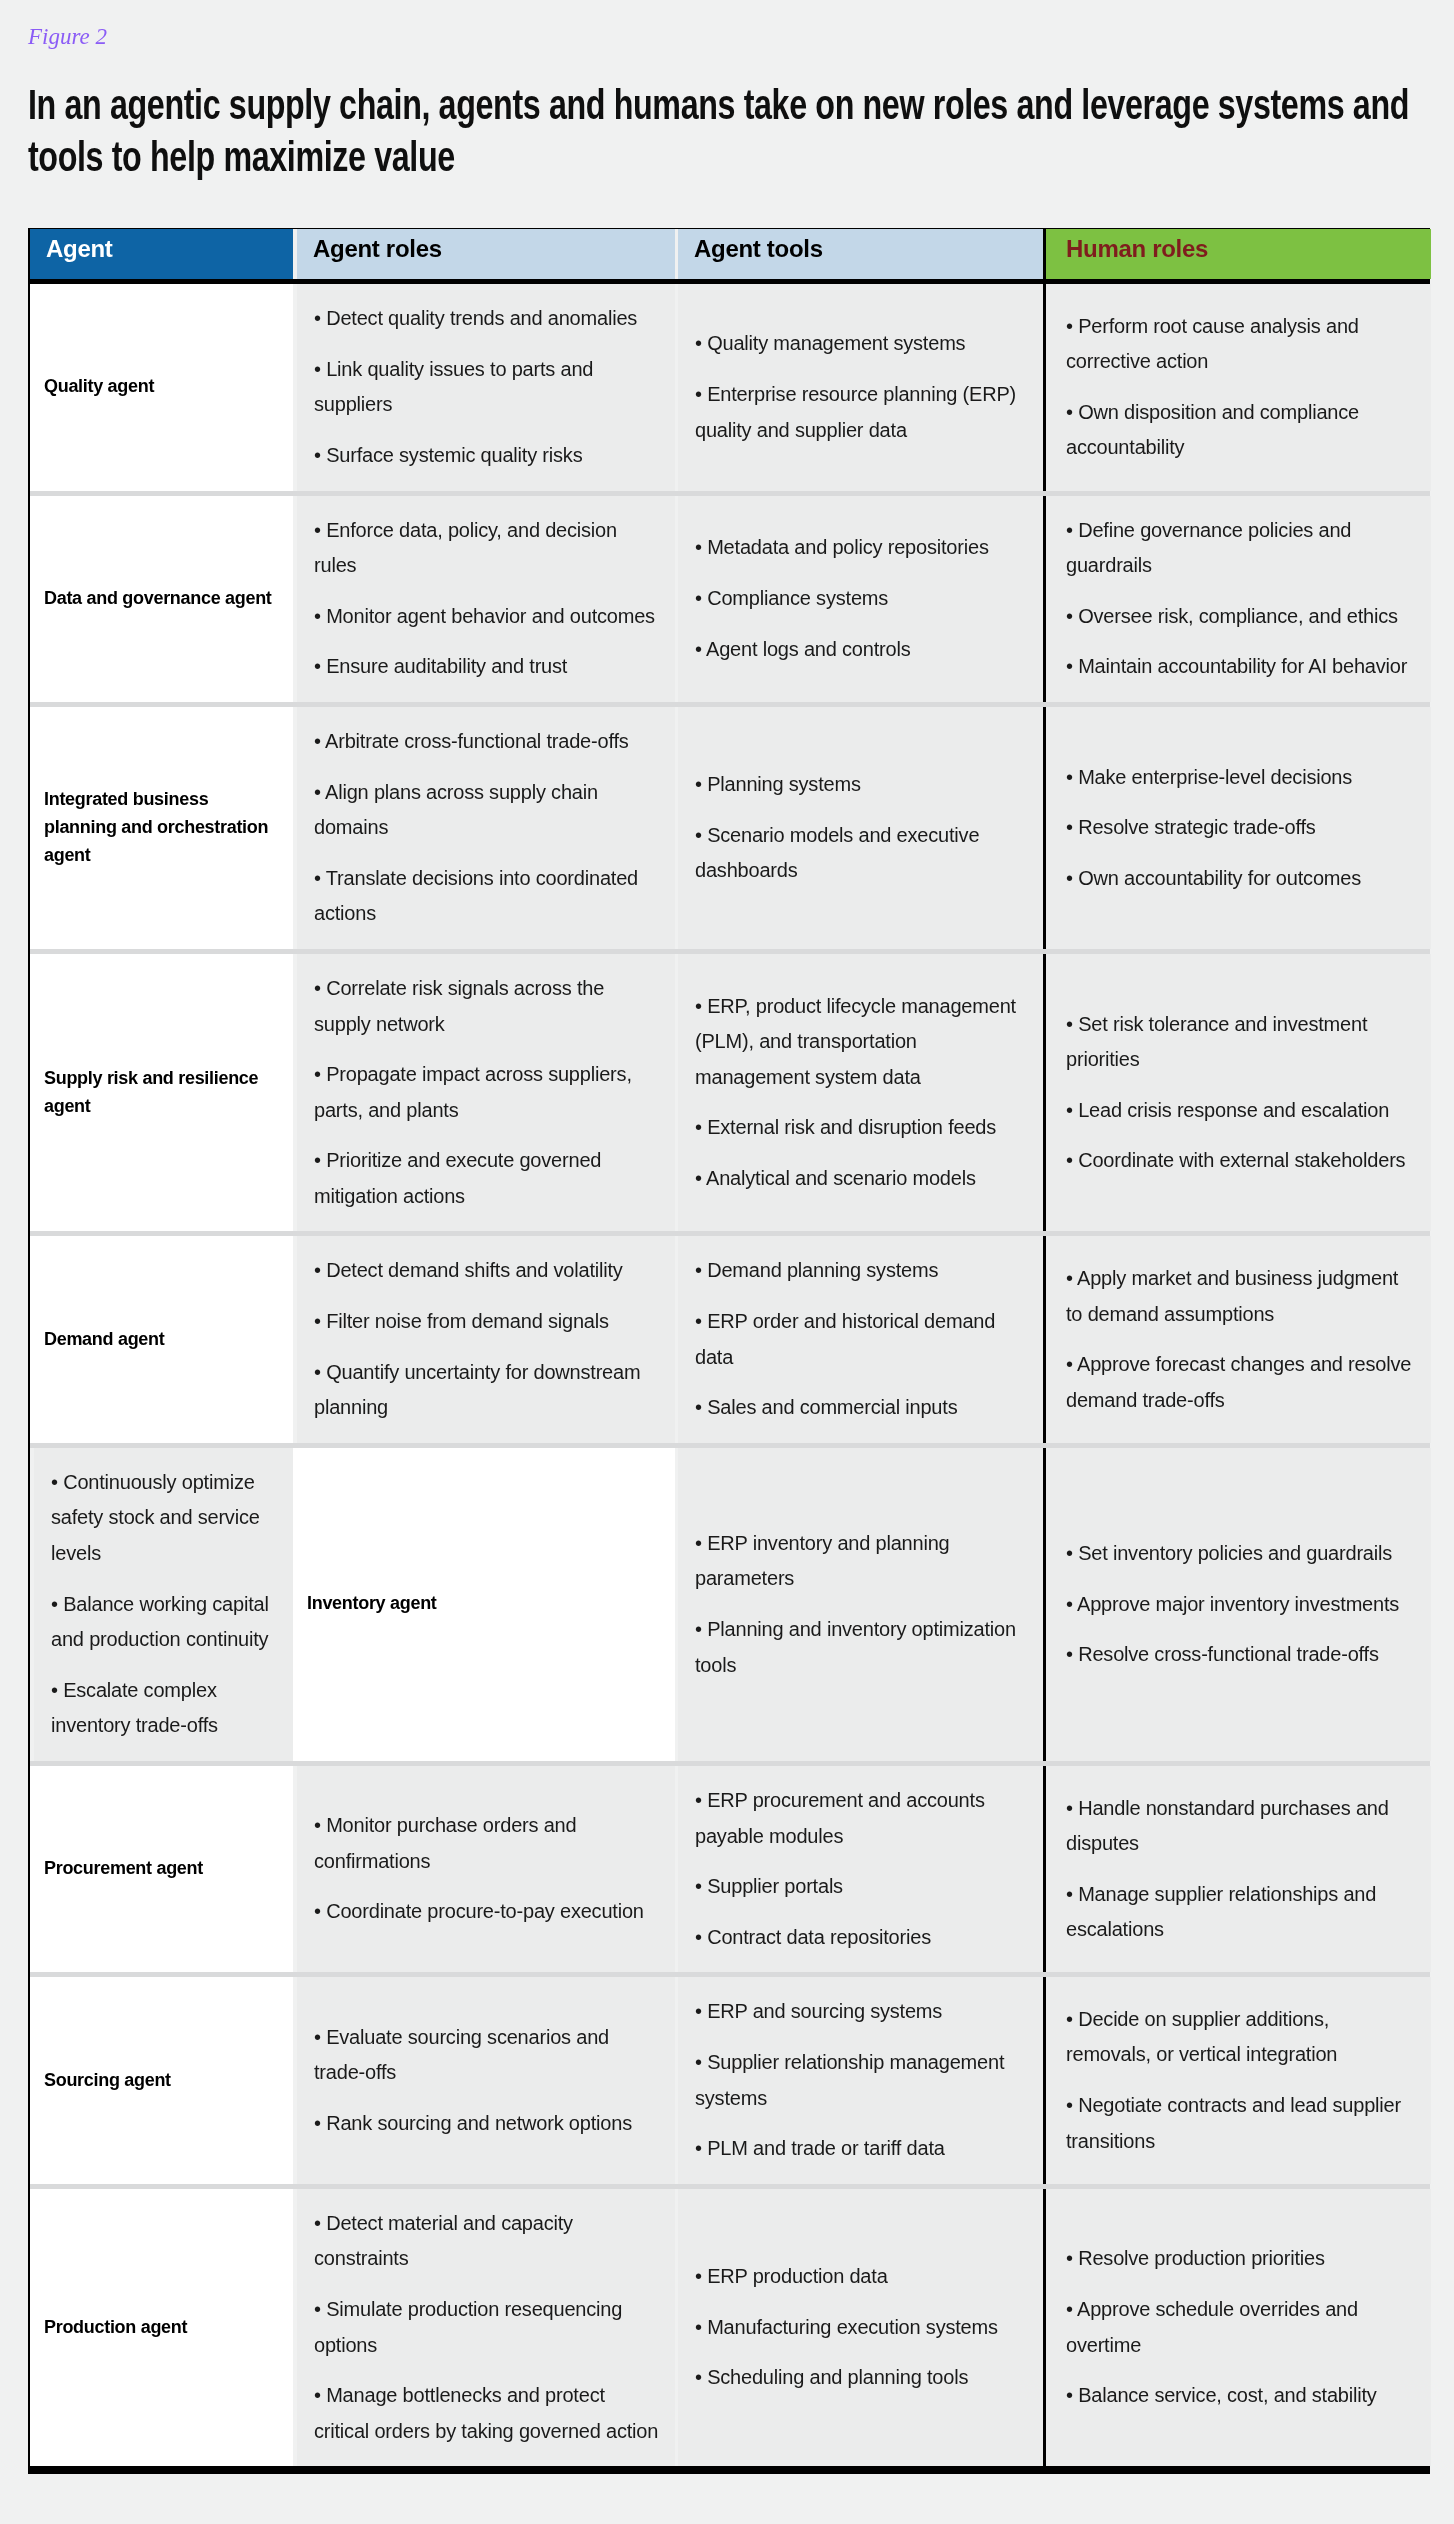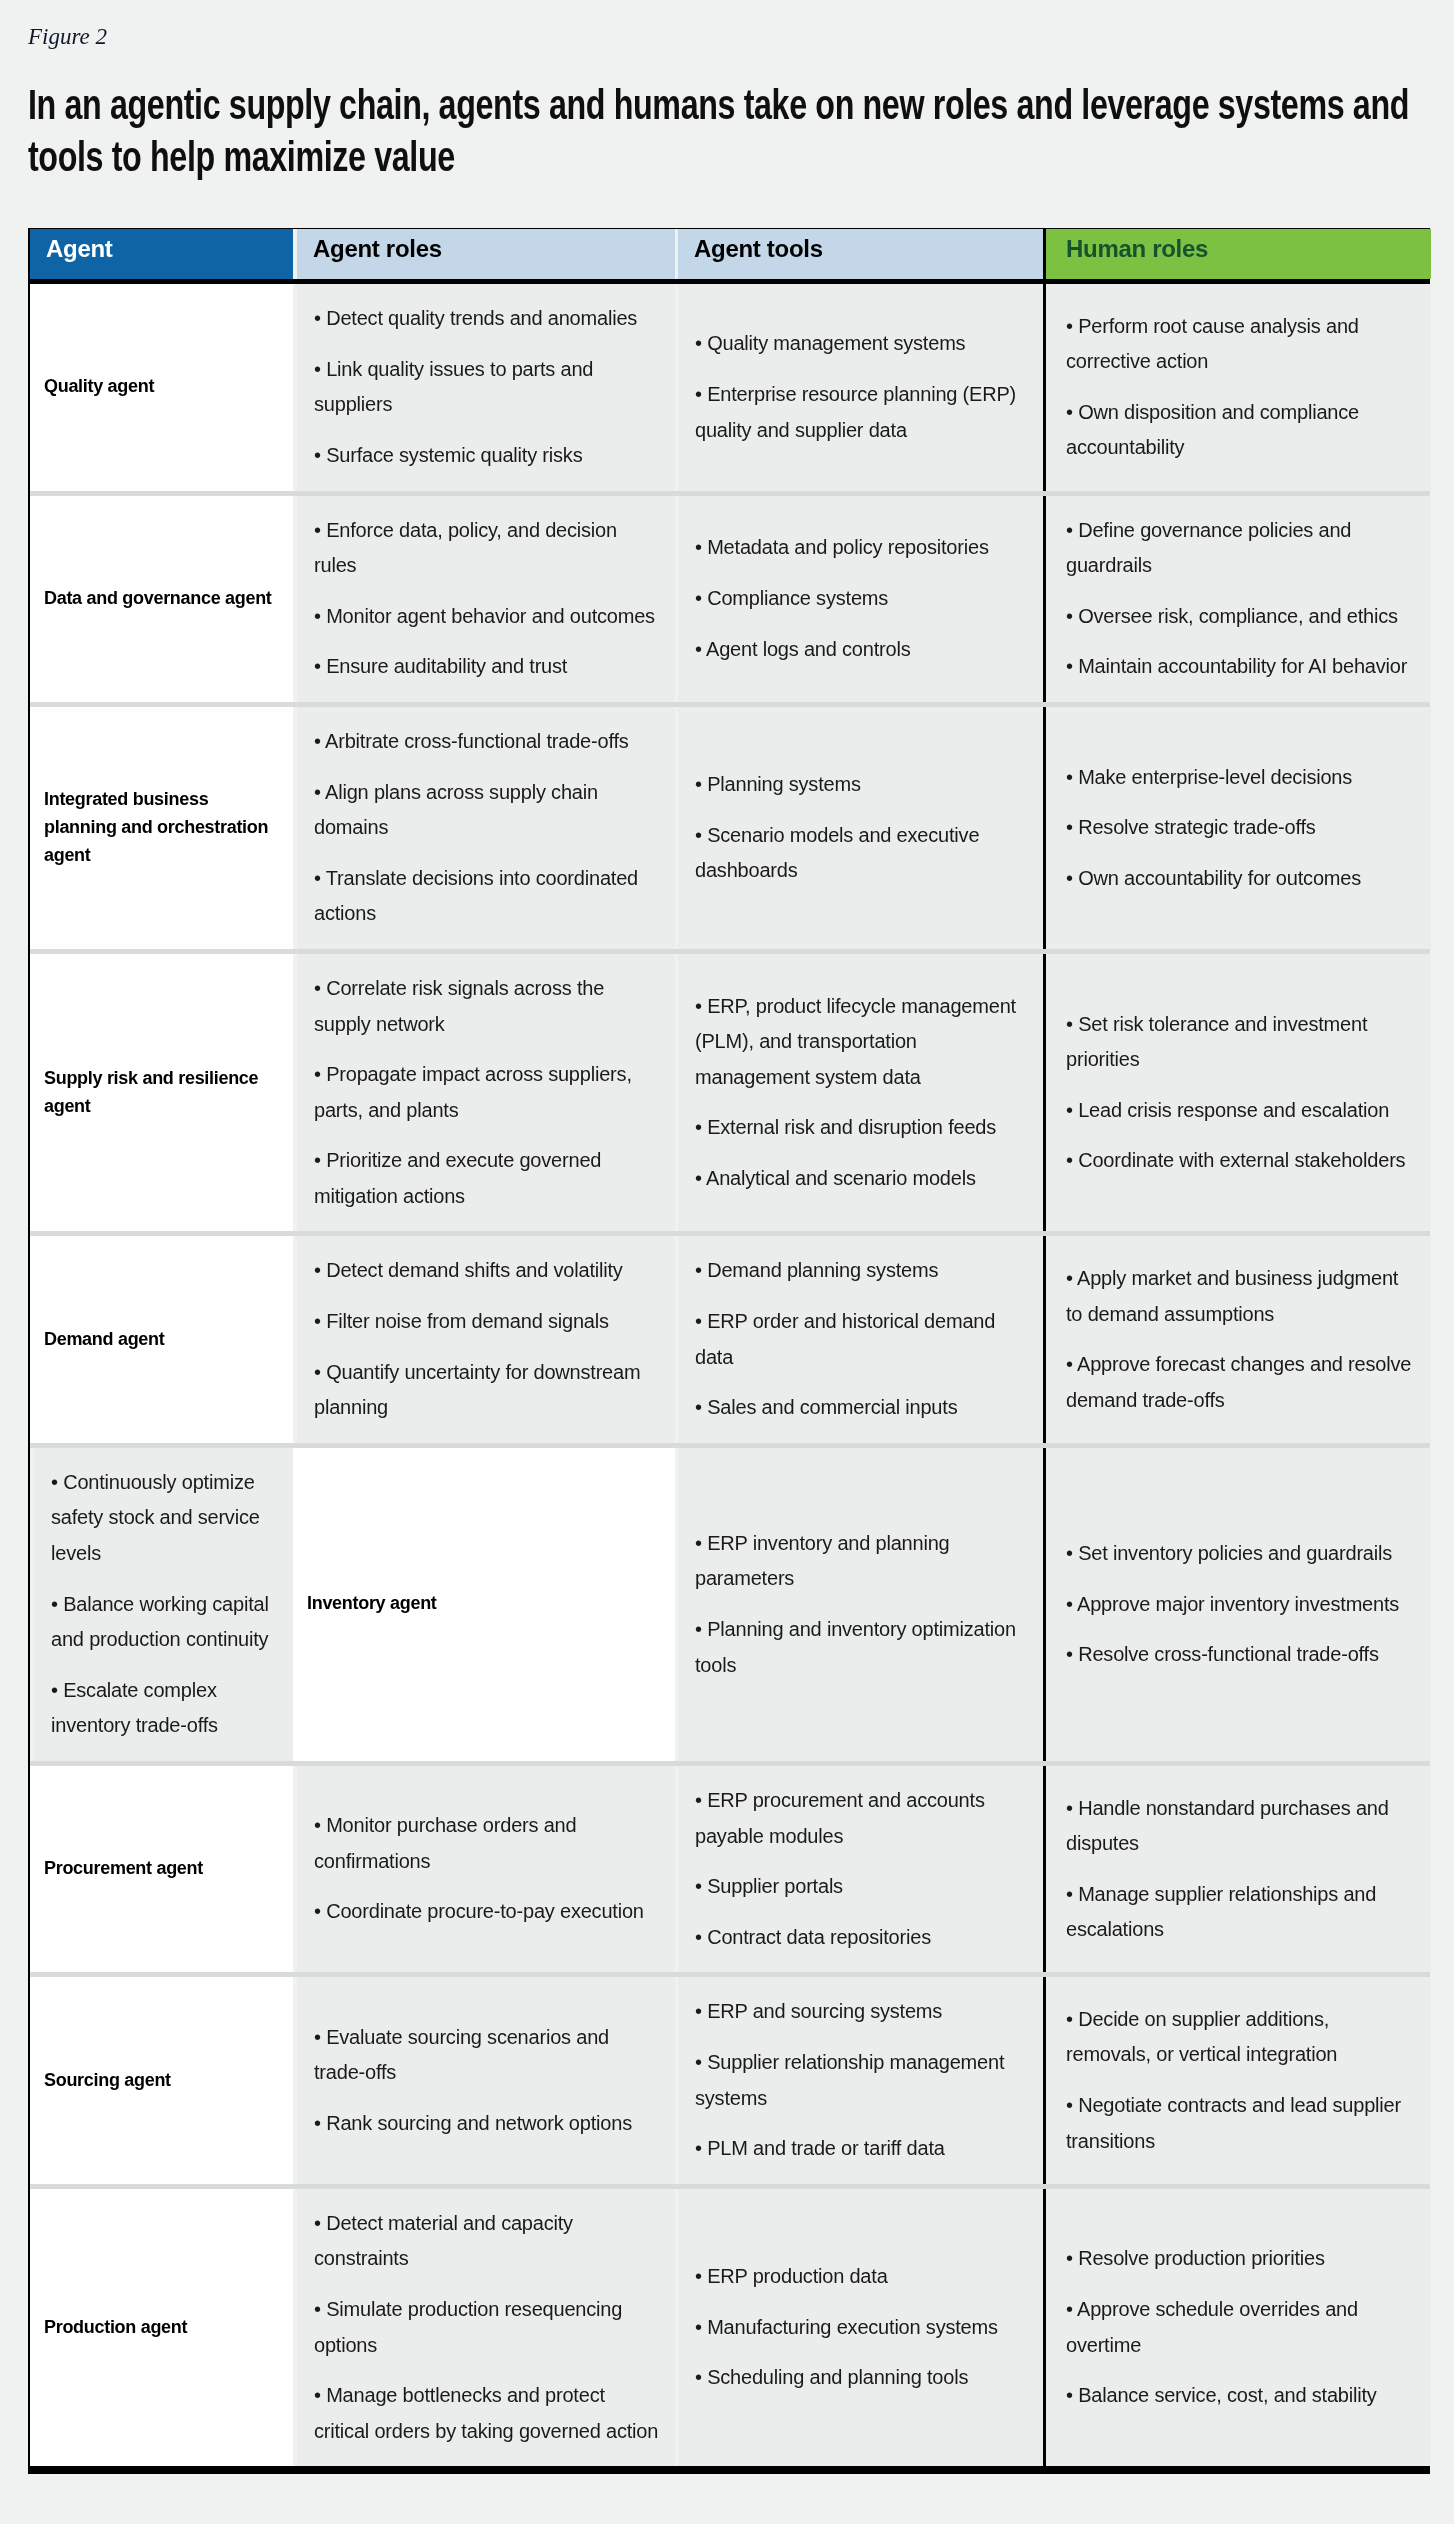--- a/index.html
+++ b/index.html
@@ -10,21 +10,21 @@
     color:#1a1a1a;
     overflow:hidden;
     position:relative;
   }
   .page { padding:24px 25px 0 28px; }
 
   .figure-label {
     font-family:"Liberation Serif", serif;
     font-style:italic;
     font-size:23px;
-    color:#0f172a;
+    color:#8b5cf6;
     margin-bottom:29px;
   }
 
   .title-clip { width:1404px; overflow:visible; margin-bottom:46px; }
   .title {
     width:1848px;
     transform:scaleX(0.75);
     transform-origin:left top;
     font-size:43px;
     font-weight:bold;
@@ -47,21 +47,21 @@
   .hrow { border-bottom:5px solid #000; }
   .hcell {
     min-height:50px;
     display:flex; align-items:center;
     font-size:24px; font-weight:bold;
     padding:5px 10px 15px 16px;
     letter-spacing:-0.3px;
   }
   .h1 { background:#0e64a5; color:#ffffff; }
   .h2, .h3 { background:#c3d7e8; color:#000; }
-  .h4 { background:#7dc142; color:#14532d;text-align:right; }
+  .h4 { background:#7dc142; color:#7f1d1d;text-align:right; }
 
   .cell {
     display:flex; flex-direction:column; justify-content:center;
     min-height:151px;
     padding:17px 13px 17px 17px;
     background:#ebecec;
     font-size:20px;
     line-height:1.78;
     letter-spacing:-0.2px;
   }

